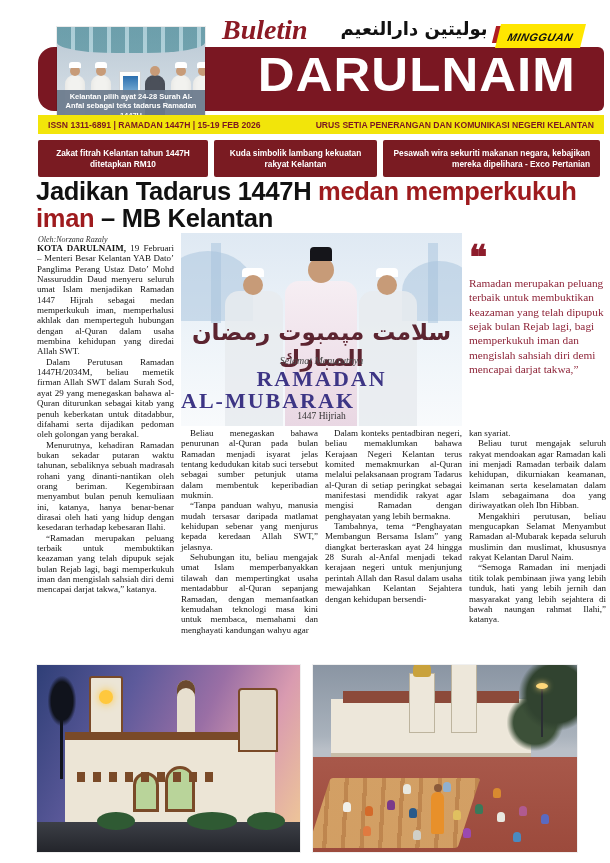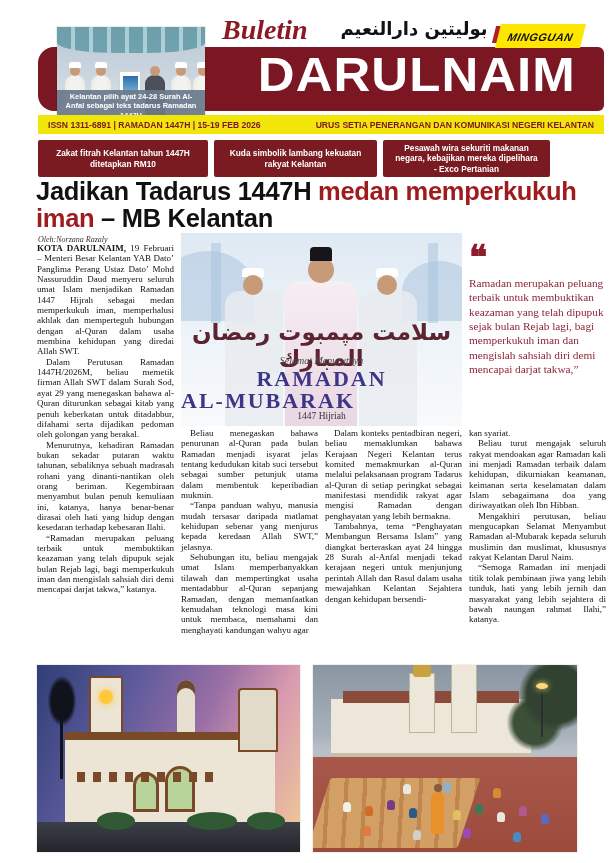--- a/index.html
+++ b/index.html
@@ -49,21 +49,21 @@
     display:flex; align-items:center; justify-content:space-between; padding:0 10px;
     font-family:"Liberation Sans", sans-serif; font-weight:bold; font-size:8.6px; color:#7a1722; }
 
   
   .teaser { position:absolute; top:140px; height:37px; background:#7a1b22; border-radius:2px;
     color:#fff; font-family:"Liberation Sans", sans-serif; font-weight:bold; font-size:8.3px;
     line-height:1.25; display:flex; align-items:center; justify-content:center; text-align:center;
     padding:2px 10px; }
   .teaser.t1 { left:38px;  width:170px; }
   .teaser.t2 { left:214px; width:163px; }
-  .teaser.t3 { left:383px; width:167px; }
+  .teaser.t3 { left:383px; width:217px;text-align:right; }
 
   
   .headline { position:absolute; left:36px; top:178px; width:566px;
     font-family:"Liberation Sans", sans-serif; font-weight:800; font-size:25.5px; line-height:1.06;
     letter-spacing:-.3px; color:#111; }
   .headline .red { color:#9e1b1e; }
   .byline { position:absolute; left:38px; top:235px; font-style:italic; font-size:8px; color:#333; }
 
   
   .col { position:absolute; width:137px; font-size:9px; line-height:10.35px; text-align:justify; color:#141414; }
@@ -223,21 +223,21 @@
   <div class="teaser t1">Zakat fitrah Kelantan tahun 1447H ditetapkan RM10</div>
   <div class="teaser t2">Kuda simbolik lambang kekuatan rakyat Kelantan</div>
   <div class="teaser t3">Pesawah wira sekuriti makanan negara, kebajikan mereka dipelihara - Exco Pertanian</div>
 
   <h1 class="headline"><span>Jadikan Tadarus 1447H </span><span class="red">medan memperkukuh iman</span><span> – MB Kelantan</span></h1>
 
   <div class="byline">Oleh:Norzana Razaly</div>
 
   <div class="col col1">
     <p class="noindent"><b>KOTA DARULNAIM,</b><span> 19 Februari – Menteri Besar Kelantan YAB Dato’ Panglima Perang Ustaz Dato’ Mohd Nassuruddin Daud menyeru seluruh umat Islam menjadikan Ramadan 1447 Hijrah sebagai medan memperkukuh iman, memperhalusi akhlak dan memperteguh hubungan dengan al-Quran dalam usaha membina kehidupan yang diredai Allah SWT.</span></p>
-    <p>Dalam Perutusan Ramadan 1447H/2026M, beliau memetik firman Allah SWT dalam Surah Sod, ayat 29 yang menegaskan bahawa al-Quran diturunkan sebagai kitab yang penuh keberkatan untuk ditadabbur, difahami serta dijadikan pedoman oleh golongan yang berakal.</p>
+    <p>Dalam Perutusan Ramadan 1447H/2034M, beliau memetik firman Allah SWT dalam Surah Sod, ayat 29 yang menegaskan bahawa al-Quran diturunkan sebagai kitab yang penuh keberkatan untuk ditadabbur, difahami serta dijadikan pedoman oleh golongan yang berakal.</p>
     <p>Menurutnya, kehadiran Ramadan bukan sekadar putaran waktu tahunan, sebaliknya sebuah madrasah rohani yang dinanti-nantikan oleh orang beriman. Kegembiraan menyambut bulan penuh kemuliaan ini, katanya, hanya benar-benar dirasai oleh hati yang hidup dengan kesedaran terhadap kebesaran Ilahi.</p>
     <p>“Ramadan merupakan peluang terbaik untuk membuktikan keazaman yang telah dipupuk sejak bulan Rejab lagi, bagi memperkukuh iman dan mengislah sahsiah diri demi mencapai darjat takwa,” katanya.</p>
   </div>
 
   <div class="feature">
     <div class="fg-min" style="left:30px;"></div>
     <div class="fg-min" style="right:24px;"></div>
     <div class="fg-dome d1"></div>
     <div class="fg-dome d2"></div>
     <div class="fg-fig side l"></div>

